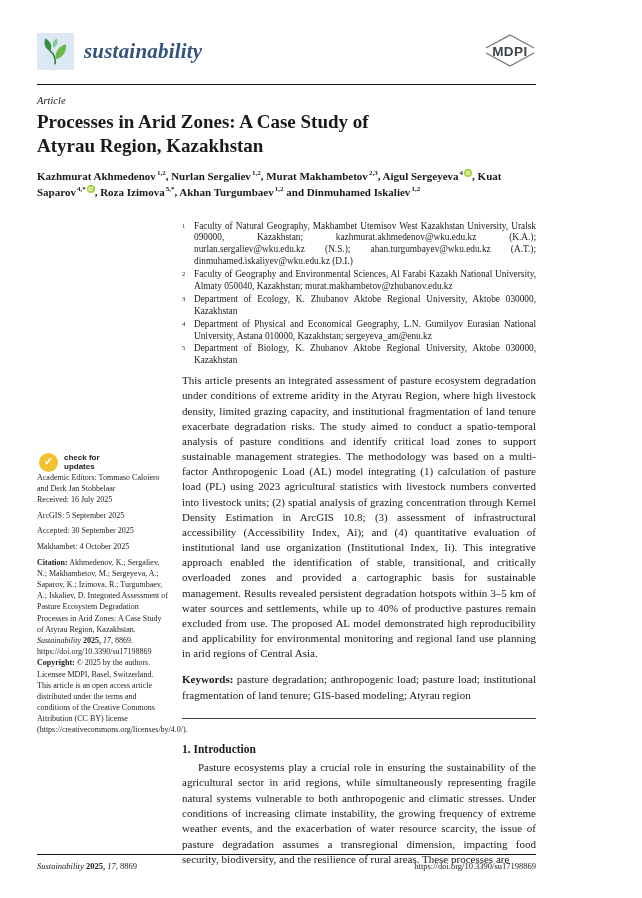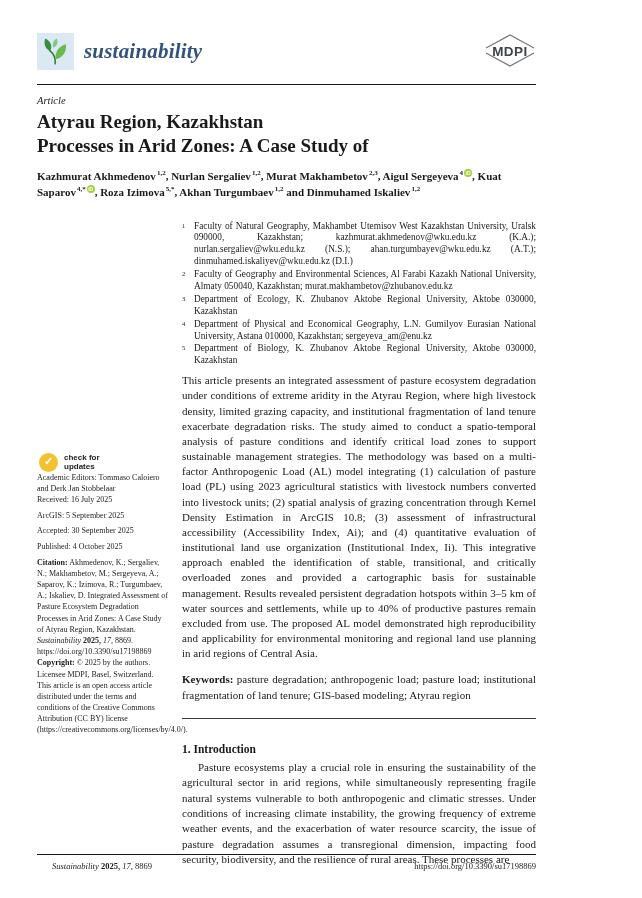--- a/index.html
+++ b/index.html
@@ -48,21 +48,21 @@
   .aff-text { flex:1; text-align:justify; }
 
   .abstract-heading { font-weight:bold; font-size:11px; margin-top:13px; }
   .abstract-text { font-size:11px; line-height:1.38; text-align:justify; margin-top:6px; }
   .keywords { font-size:11px; line-height:1.38; text-align:justify; margin-top:11px; }
   .kw-rule { border:none; border-top:0.8px solid #3a3a3a; margin:15px 0 0 0; }
   .section-heading { font-weight:bold; font-size:11.5px; margin-top:24px; }
   .intro-text { font-size:11px; line-height:1.4; text-align:justify; margin-top:5px; text-indent:16px; }
 
   .footer-rule { position:absolute; left:37px; right:30px; top:854px; border-top:1.5px solid #161616; }
-  .footer { position:absolute; left:37px; right:30px; top:861px; display:flex; justify-content:space-between; font-size:8.5px;margin-left:15px; }
+  .footer { position:absolute; left:37px; right:30px; top:861px; display:flex; justify-content:space-between; font-size:8.5px; }
 
   .mdpi-logo text { font-family:"Liberation Sans",sans-serif; font-weight:bold; letter-spacing:0.5px; fill:#3f4449; }
 </style>
 </head>
 <body>
 
 <div class="page">
 
   <div class="header">
     <div class="brand">
@@ -83,23 +83,23 @@
     </svg>
   </div>
 
   <hr class="rule">
 
   <div class="article-label">Article</div>
 
   <h1 class="title" style="margin:4px 0 0 0;">
 
 
+      <span class="title-line">Processes in Arid Zones: A Case Study of</span>
+
       <span class="title-line">Atyrau Region, Kazakhstan</span>
-
-      <span class="title-line">Processes in Arid Zones: A Case Study of</span>
 
   </h1>
 
   <div class="authors">
     
       <span class="author"><span>Kazhmurat Akhmedenov</span><sup class="author-sup">1,2</sup><span>, </span></span>
     
       <span class="author"><span>Nurlan Sergaliev</span><sup class="author-sup">1,2</sup><span>, </span></span>
     
       <span class="author"><span>Murat Makhambetov</span><sup class="author-sup">2,3</sup><span>, </span></span>
@@ -131,21 +131,21 @@
       <p class="side-block" style="margin-bottom:0;">Academic Editors: Tommaso Caloiero and Derk Jan Stobbelaar</p>
 
       <div class="side-block">
 
           <p class="side-date"><span>Received:</span> <span>16 July 2025</span></p>
 
           <p class="side-date"><span>ArcGIS:</span> <span>5 September 2025</span></p>
 
           <p class="side-date"><span>Accepted:</span> <span>30 September 2025</span></p>
 
-          <p class="side-date"><span>Published:</span> <span>4 October 2025</span></p>
+          <p class="side-date"><span>Makhambet:</span> <span>4 October 2025</span></p>
 
       </div>
 
       <p class="side-block" style="margin-bottom:0;">
         <span class="b">Citation:</span>
         <span>Akhmedenov, K.; Sergaliev, N.; Makhambetov, M.; Sergeyeva, A.; Saparov, K.; Izimova, R.; Turgumbaev, A.; Iskaliev, D. Integrated Assessment of Pasture Ecosystem Degradation Processes in Arid Zones: A Case Study of Atyrau Region, Kazakhstan.</span>
         <span class="i">Sustainability</span>
         <span class="b">2025,</span>
         <span class="i">17,</span>
         <span>8869.</span>

